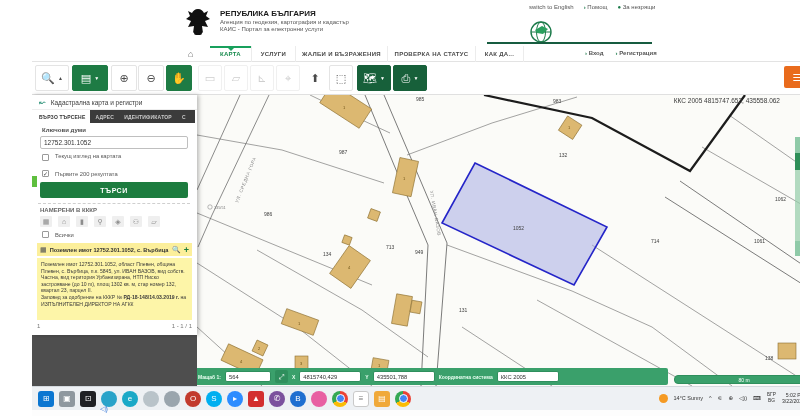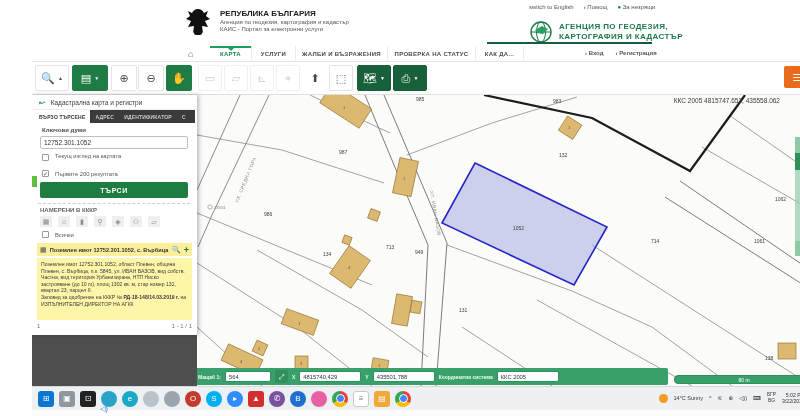--- a/index.html
+++ b/index.html
@@ -140,24 +140,20 @@
       <span class="toplink"><b class="grn">›</b> <span>Помощ</span></span>
       <span class="toplink"><b class="grn">●</b> <span>За незрящи</span></span>
     </div>
     <div class="abs" style="left:497px;top:20px;display:flex;gap:6px;align-items:center">
       <svg width="24" height="24" viewBox="0 0 24 24">
         <circle cx="12" cy="12" r="10" fill="none" stroke="#1c7a4a" stroke-width="1.4"></circle>
         <ellipse cx="12" cy="12" rx="4.5" ry="10" fill="none" stroke="#1c7a4a" stroke-width="1"></ellipse>
         <line x1="2" y1="12" x2="22" y2="12" stroke="#1c7a4a" stroke-width="1"></line>
         <path d="M6 10l7-4 6 3-5 5-6-1z" fill="#2aa05e"></path>
       </svg>
-      <div class="agency-txt">
-        <div>АГЕНЦИЯ ПО ГЕОДЕЗИЯ,</div>
-        <div>КАРТОГРАФИЯ И КАДАСТЪР</div>
-      </div>
     </div>
     <div class="abs" style="left:455px;top:42px;width:165px;height:2px;background:#175c40"></div>
   </div>
 
   <div id="nav">
     <span class="abs" style="left:156px;top:3px;font-size:9px;color:#555">⌂</span>
     <div class="nav-item active" style="left:178px;width:42px">
       <div class="nav-ind"></div>
       <span>КАРТА</span>
     </div>

